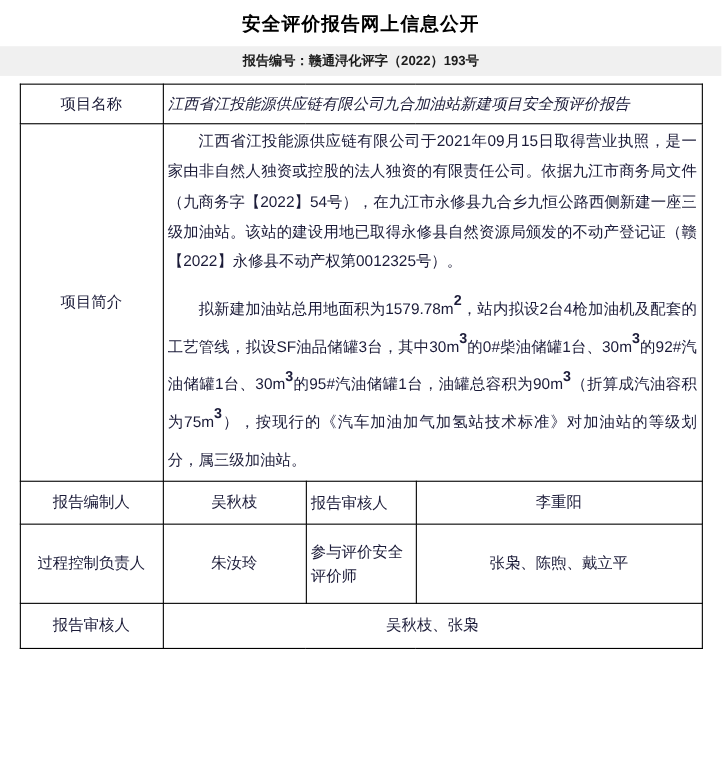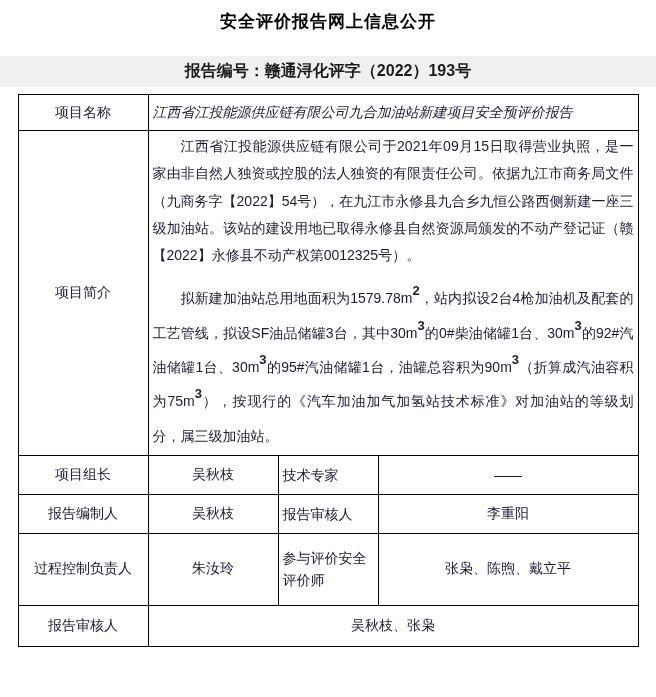--- a/index.html
+++ b/index.html
@@ -13,28 +13,28 @@
     width: 656px;
     min-height: 697px;
     background: #ffffff;
     margin: 0 auto;
   }
   .page-title {
     text-align: center;
     font-size: 17px;
     font-weight: bold;
     color: #000000;
-    padding: 10px 0 23px 0;
+    padding: 10px 0 9px 0;
     letter-spacing: 1px;
   }
   .report-no-band {
     width: 100%;
     background: #f0f0f0;
     text-align: center;
-    font-size: 16px;
+    font-size: 12px;
     font-weight: bold;
     color: #1c1c1c;
     padding: 5px 0;
   }
   table.info-table {
     width: 620px;
     margin: 7px auto 16px auto;
     border-collapse: collapse;
     table-layout: fixed;
     font-size: 14px;
@@ -120,26 +120,20 @@
     </tr>
 
     <tr>
       <td class="label-cell">项目简介</td>
       <td class="intro-cell" colspan="3">
         <p class="intro-para p1">江西省江投能源供应链有限公司于2021年09月15日取得营业执照，是一家由非自然人独资或控股的法人独资的有限责任公司。依据九江市商务局文件（九商务字【2022】54号），在九江市永修县九合乡九恒公路西侧新建一座三级加油站。该站的建设用地已取得永修县自然资源局颁发的不动产登记证（赣【2022】永修县不动产权第0012325号）。</p>
         <p class="intro-para p2"><span>拟新建加油站总用地面积为1579.78m</span><span class="sup">2</span><span>，站内拟设2台4枪加油机及配套的工艺管线，拟设SF油品储罐3台，其中30m</span><span class="sup">3</span><span>的0#柴油储罐1台、30m</span><span class="sup">3</span><span>的92#汽油储罐1台、30m</span><span class="sup">3</span><span>的95#汽油储罐1台，油罐总容积为90m</span><span class="sup">3</span><span>（折算成汽油容积为75m</span><span class="sup">3</span><span>），按现行的《汽车加油加气加氢站技术标准》对加油站的等级划分，属三级加油站。</span></p>
       </td>
     </tr>
 
-    <tr class="row-small">
-      <td class="label-cell">项目组长</td>
-      <td class="value-center">吴秋枝</td>
-      <td class="label3-cell">技术专家</td>
-      <td class="value-center">——</td>
-    </tr>
 
     <tr class="row-small">
       <td class="label-cell">报告编制人</td>
       <td class="value-center">吴秋枝</td>
       <td class="label3-cell">报告审核人</td>
       <td class="value-center">李重阳</td>
     </tr>
 
 
     <tr class="row-big">

